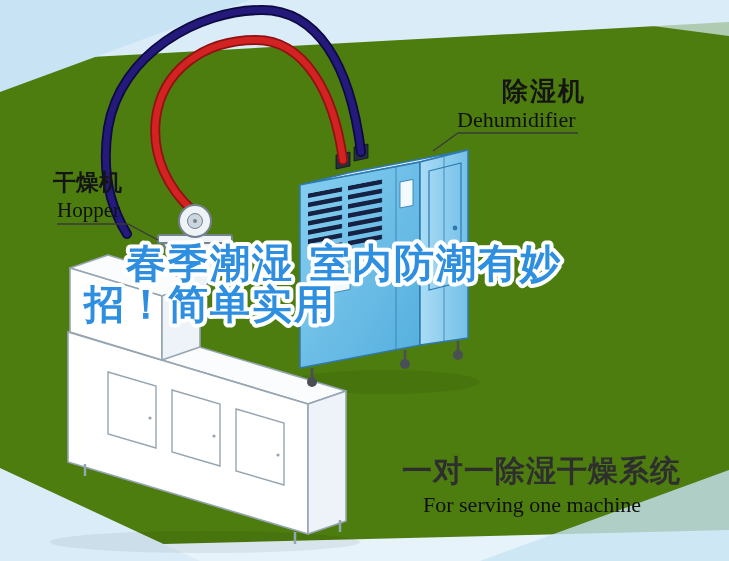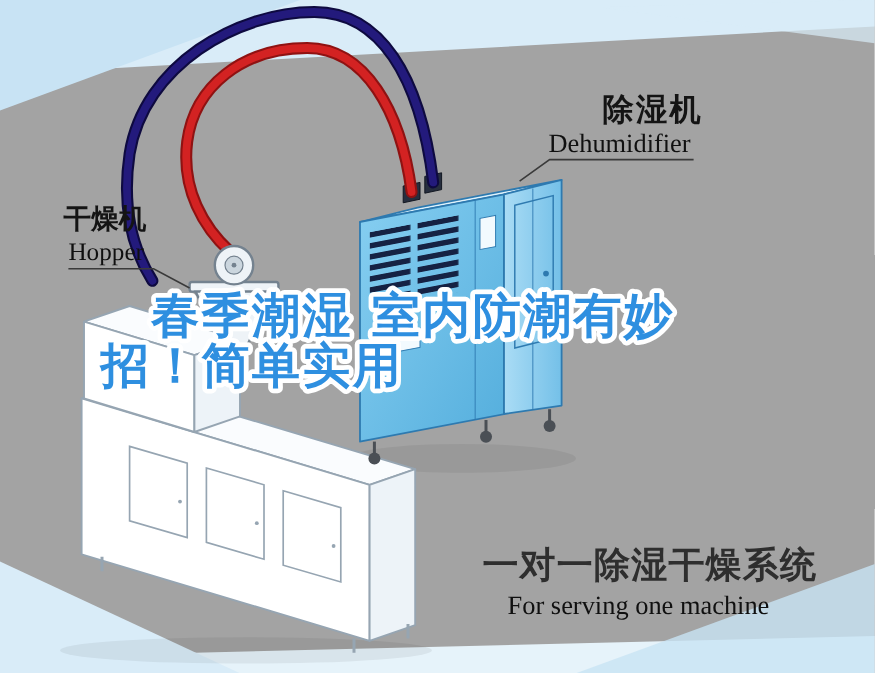--- a/index.html
+++ b/index.html
@@ -1,16 +1,16 @@
 <!DOCTYPE html>
 <html style="--title-blue: #2e8fe0; --pipe-red: #d32222; --pipe-red-dark: #8f1212; --pipe-navy: #231a7c; --pipe-navy-dark: #0e0a40; --machine-top: #dff2fc; --machine-outline: #2e7ab0; --vent-dark: #152243; --lineart-gray: #96a5b2; --label-text: #141414; --footer-text: #2e2e2e; --bg-tint: #d9ecf8; --bg-tint-deep: #c8e3f4;"><head>
 <meta charset="utf-8">
 <style>
   html,body{margin:0;padding:0;background:#ffffff}
-  .stage{position:relative;width:729px;height:561px;overflow:hidden;background:#a3a3a3;
+  .stage{position:relative;width:729px;height:561px;overflow:hidden;background:#4d7c0f;
          font-family:"DejaVu Sans",sans-serif}
   svg{display:block}
 
   
   .tint1{fill:var(--bg-tint,#d9ecf8)}
   .tint2{fill:var(--bg-tint-deep,#c8e3f4)}
   .tint3{fill:#e6f3fa}
 
   
   .face-front{fill:url(#gFront);stroke:var(--machine-outline,#2e7ab0);stroke-width:1.5;stroke-linejoin:round}

